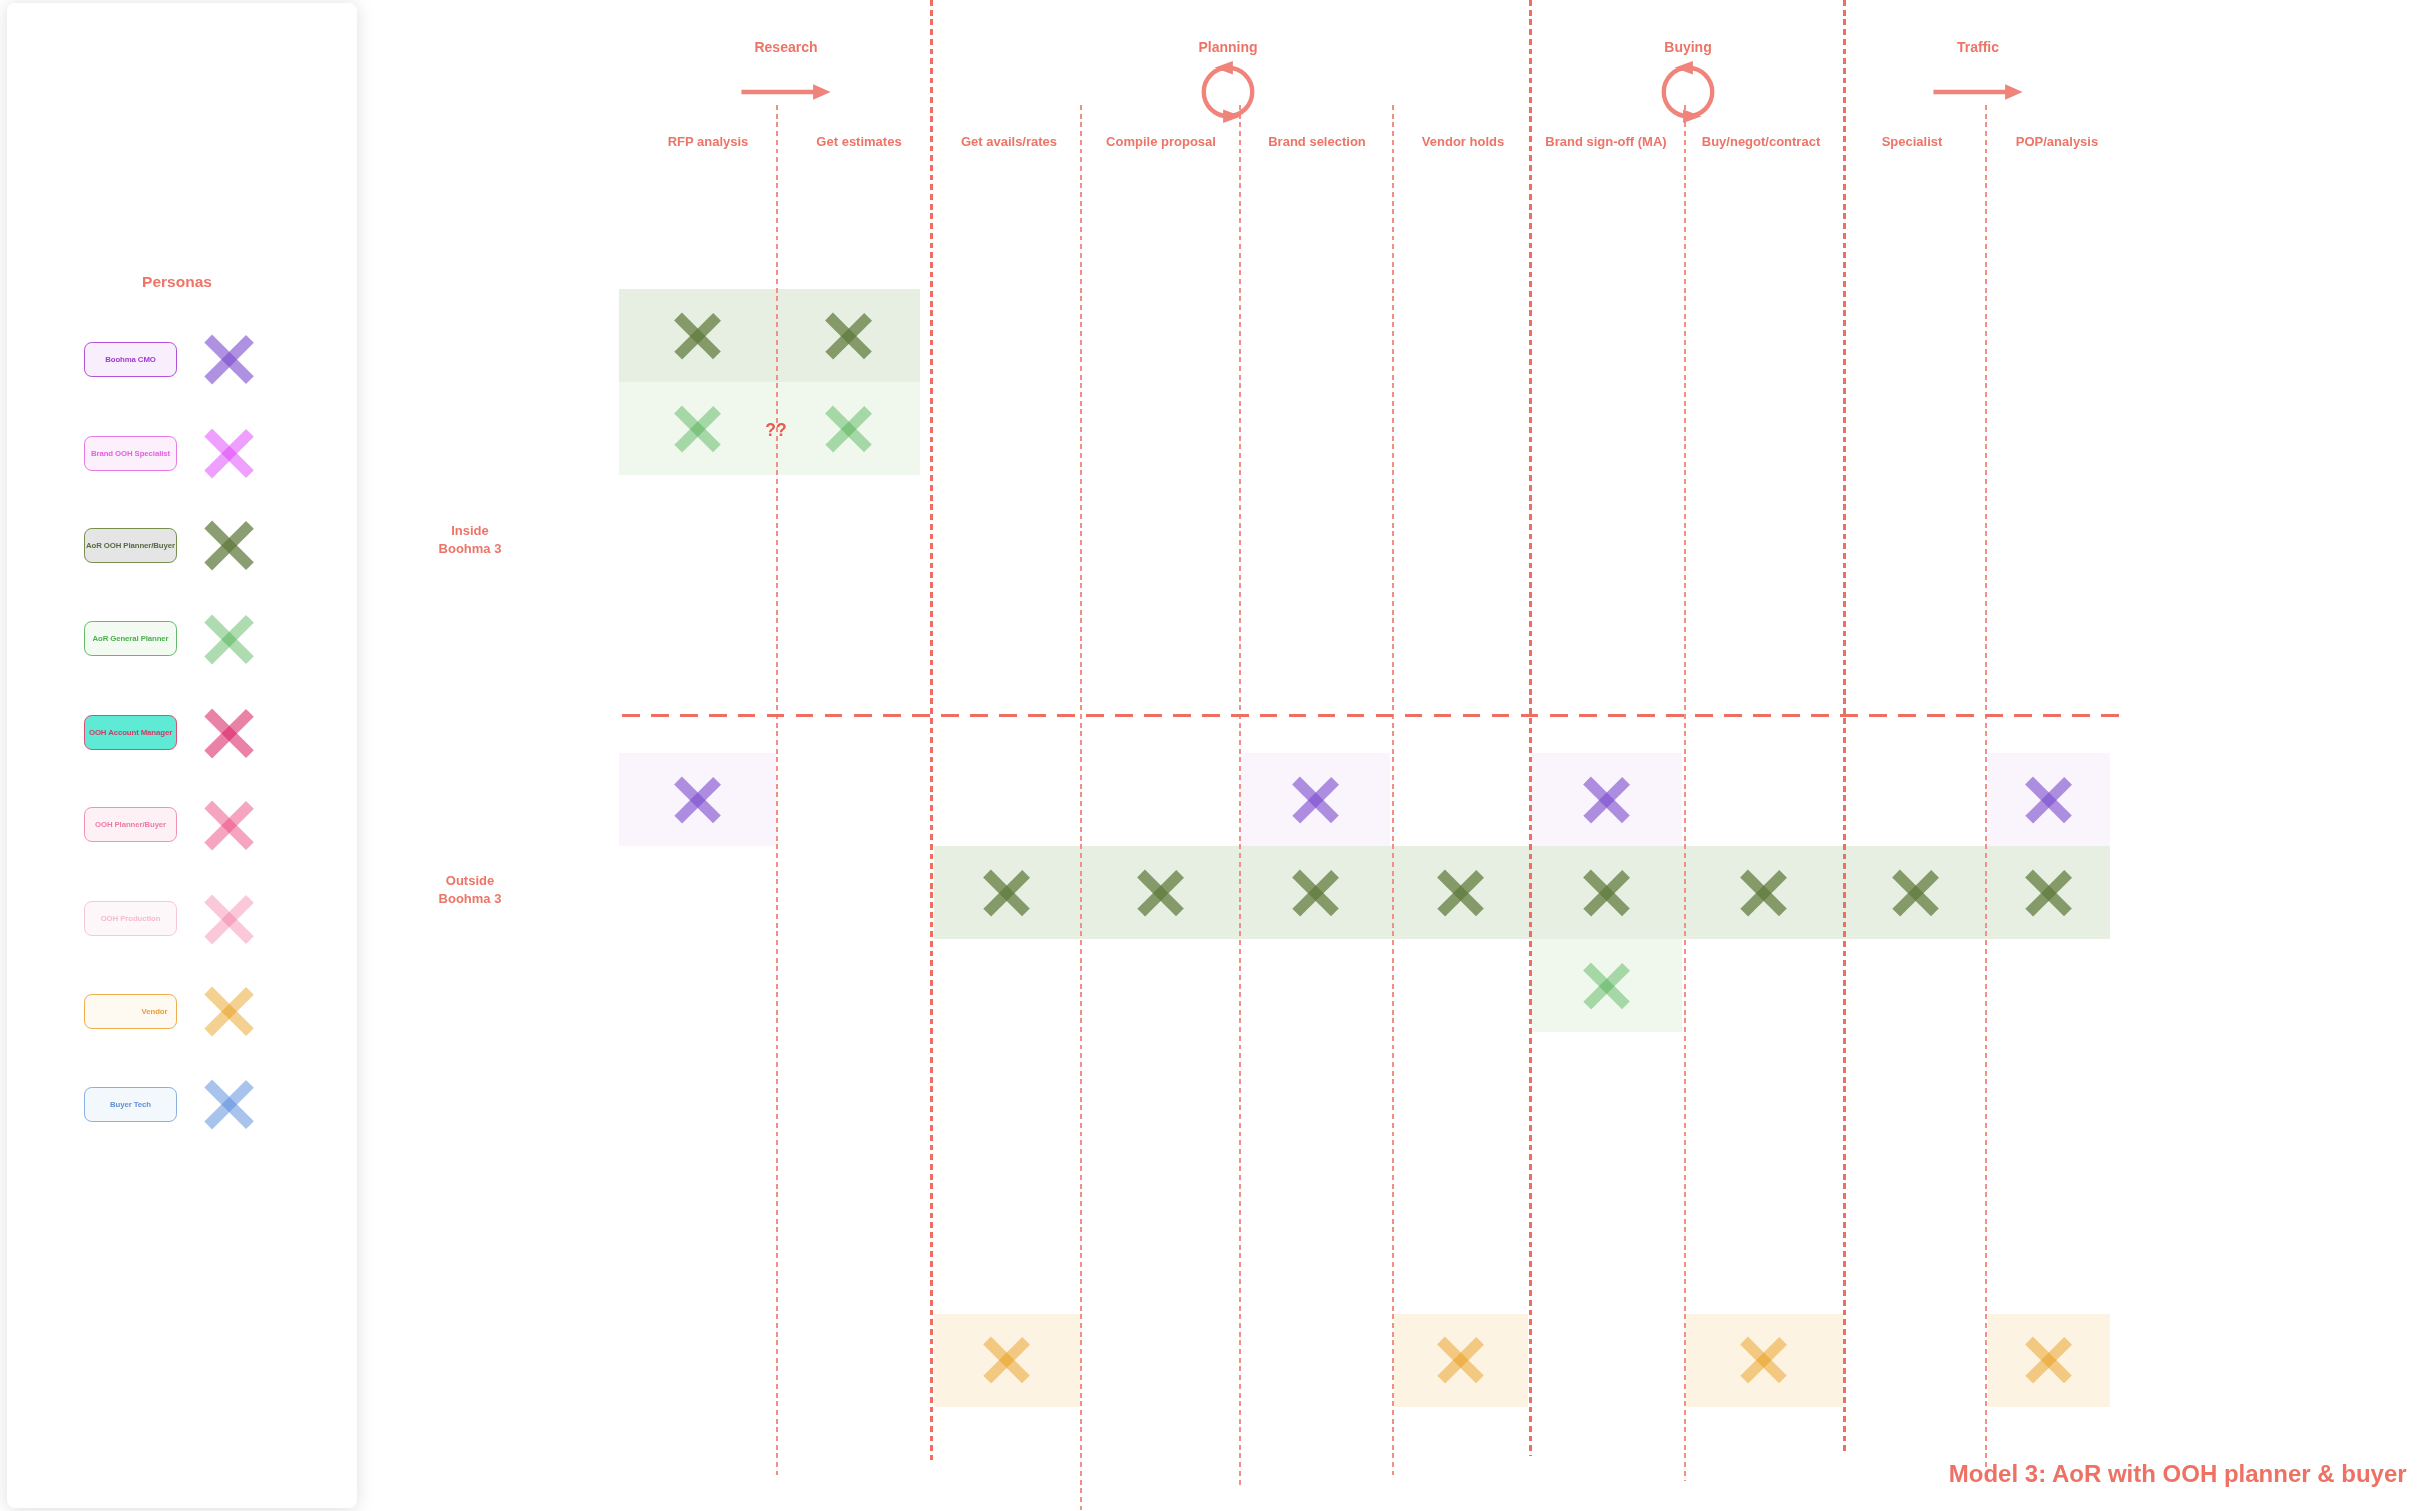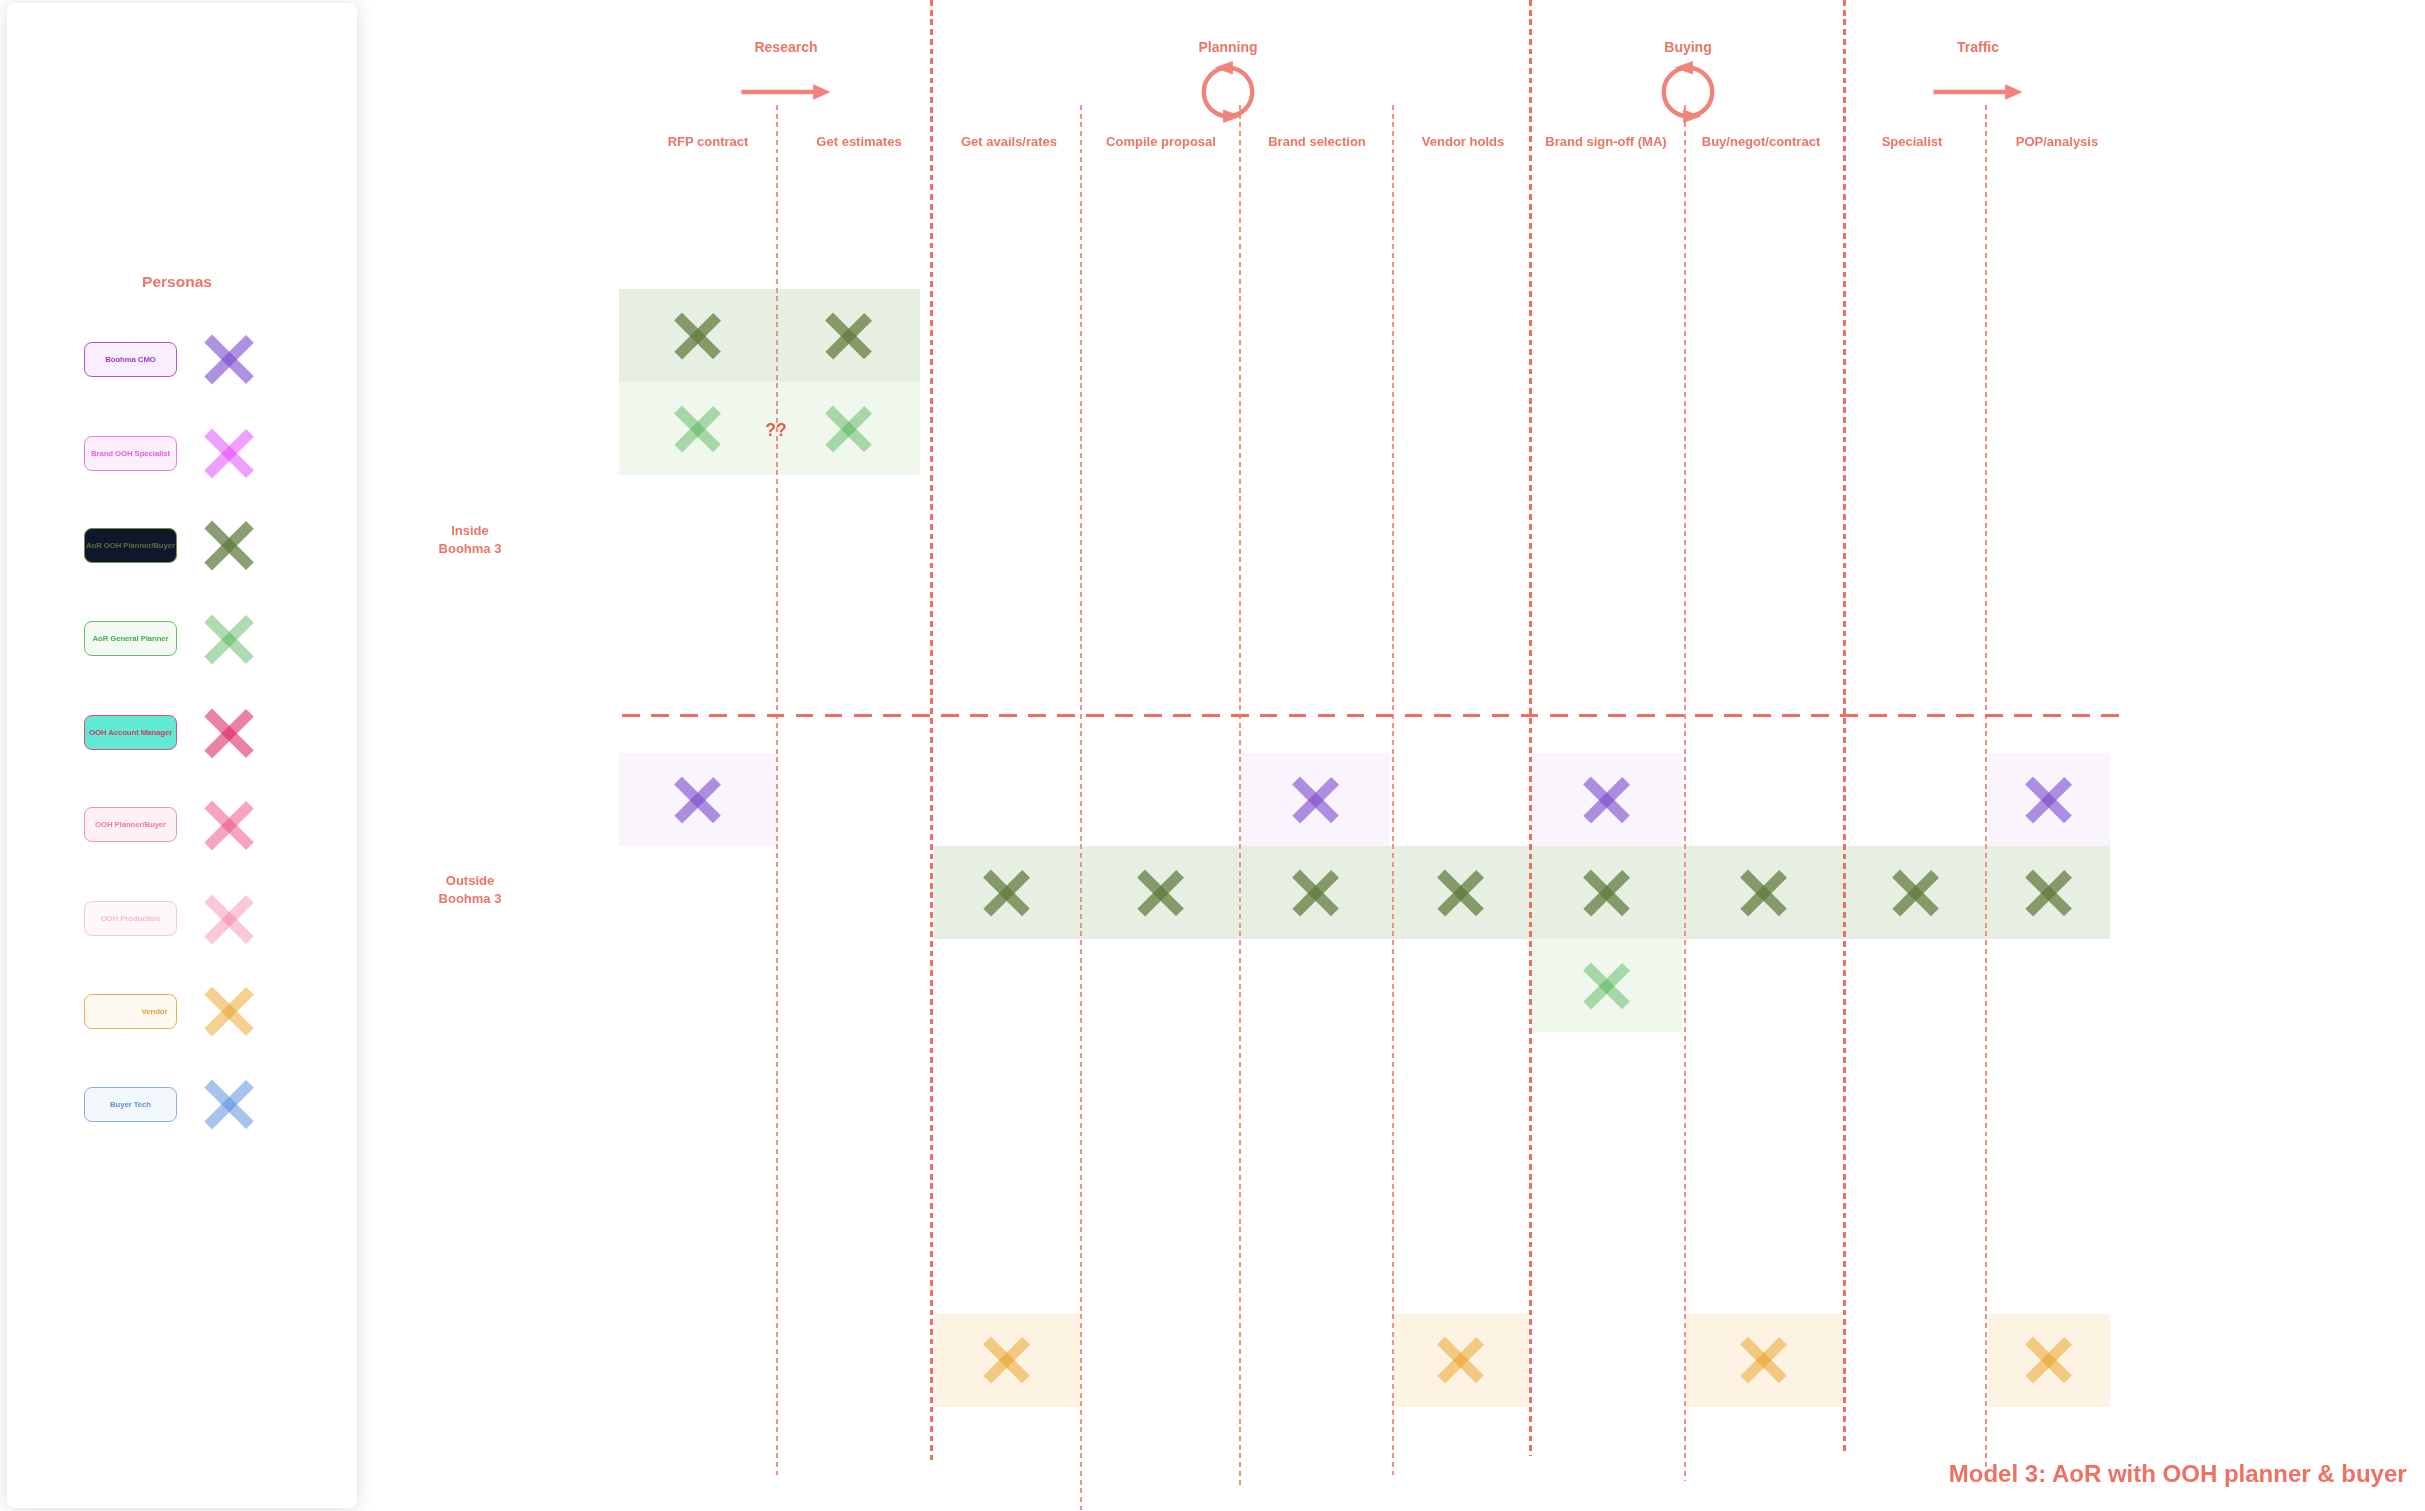--- a/index.html
+++ b/index.html
@@ -79,21 +79,21 @@
       <i style="height: 11px; background: rgba(124, 77, 205, 0.62);"></i>
       <i style="height: 11px; background: rgba(124, 77, 205, 0.62);"></i>
     </div>
     <div class="chip" style="left: 84px; top: 436px; background: rgb(253, 240, 253); border-color: rgb(232, 122, 228); color: rgb(228, 95, 224);">
       <div>Brand OOH Specialist</div>
     </div>
     <div class="xmark" style="left: 229px; top: 453px; width: 45px; height: 45px;">
       <i style="height: 11px; background: rgba(224, 64, 251, 0.5);"></i>
       <i style="height: 11px; background: rgba(224, 64, 251, 0.5);"></i>
     </div>
-    <div class="chip" style="left: 84px; top: 528px; background: #0f172a; border-color: rgb(116, 144, 76); color: rgb(90, 107, 67);">
+    <div class="chip" style="left: 84px; top: 528px; background: #e5e5e5; border-color: rgb(116, 144, 76); color: rgb(90, 107, 67);">
       <div>AoR OOH Planner/Buyer</div>
     </div>
     <div class="xmark" style="left: 229px; top: 545px; width: 45px; height: 45px;">
       <i style="height: 11px; background: rgba(94, 120, 58, 0.72);"></i>
       <i style="height: 11px; background: rgba(94, 120, 58, 0.72);"></i>
     </div>
     <div class="chip" style="left: 84px; top: 621px; background: rgb(242, 250, 242); border-color: rgb(102, 187, 106); color: rgb(76, 175, 80);">
       <div>AoR General Planner</div>
     </div>
     <div class="xmark" style="left: 229px; top: 639px; width: 45px; height: 45px;">
@@ -258,21 +258,21 @@
     <div class="phase-icon" style="left: 1688px; top: 94px;"><svg width="68" height="64" viewBox="0 0 70 66" xmlns="http://www.w3.org/2000/svg">
         <circle cx="35" cy="33" r="25" fill="none" stroke="#f0837a" stroke-width="4.5"></circle>
         <path d="M40 1 L40 15 L21 8 Z" fill="#f0837a"></path>
         <path d="M30 51 L30 65 L49 58 Z" fill="#f0837a"></path>
       </svg></div>
     <div class="phase-label" style="left: 1978px; top: 47px;">Traffic</div>
     <div class="phase-icon" style="left: 1978px; top: 94px;"><svg width="93" height="19.4" viewBox="0 0 96 20" xmlns="http://www.w3.org/2000/svg">
         <line x1="2" y1="10" x2="79" y2="10" stroke="#f0837a" stroke-width="4.5"></line>
         <path d="M76 2 L94 10 L76 18 Z" fill="#f0837a"></path>
       </svg></div>
-    <div class="col-header" style="left: 708px; top: 141px;">RFP contract</div>
+    <div class="col-header" style="left: 708px; top: 141px;">RFP analysis</div>
     <div class="col-header" style="left: 859px; top: 141px;">Get estimates</div>
     <div class="col-header" style="left: 1009px; top: 141px;">Get avails/rates</div>
     <div class="col-header" style="left: 1161px; top: 141px;">Compile proposal</div>
     <div class="col-header" style="left: 1317px; top: 141px;">Brand selection</div>
     <div class="col-header" style="left: 1463px; top: 141px;">Vendor holds</div>
     <div class="col-header" style="left: 1606px; top: 141px;">Brand sign-off (MA)</div>
     <div class="col-header" style="left: 1761px; top: 141px;">Buy/negot/contract</div>
     <div class="col-header" style="left: 1912px; top: 141px;">Specialist</div>
     <div class="col-header" style="left: 2057px; top: 141px;">POP/analysis</div>
     <div class="section-label" style="left: 470px; top: 540px;">

